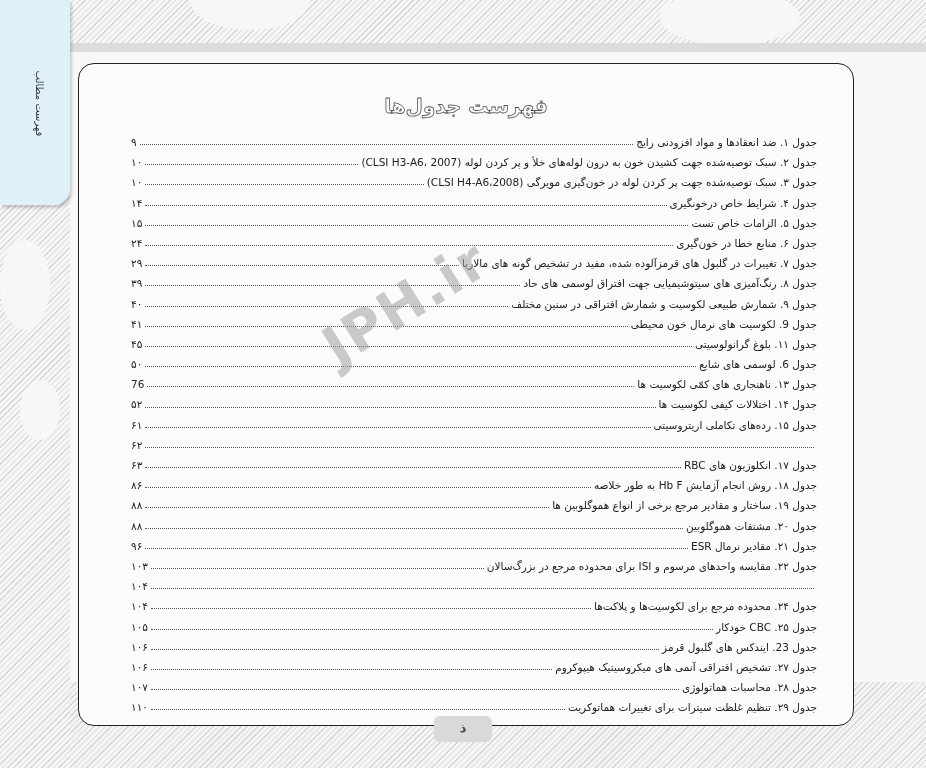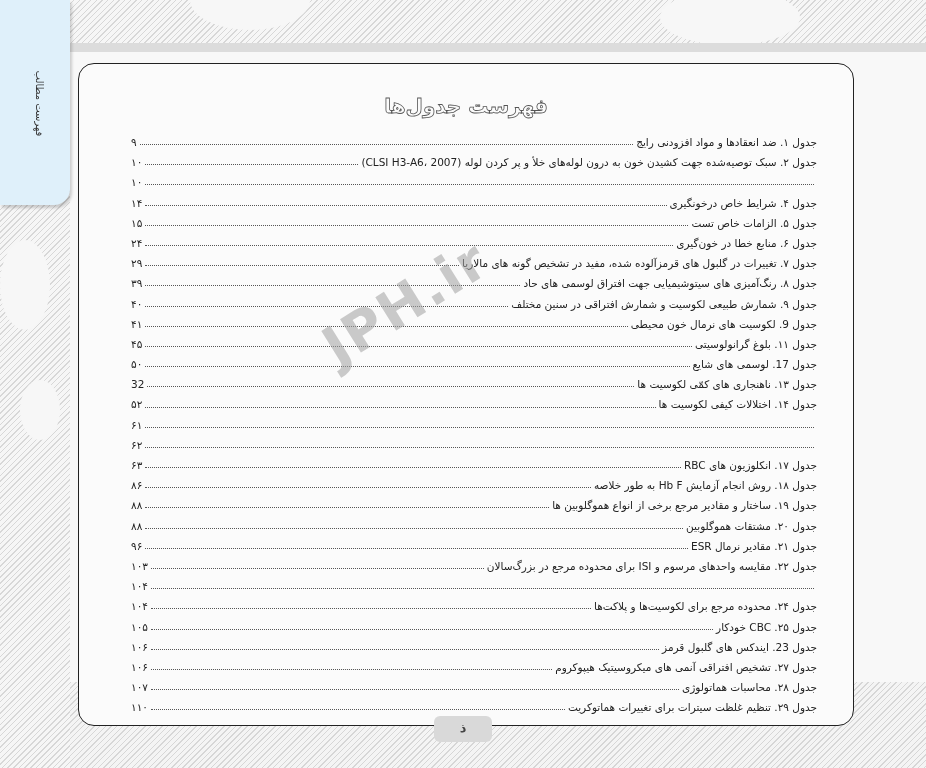--- a/index.html
+++ b/index.html
@@ -110,20 +110,21 @@
         <span class="toc-label">جدول ۱. ضد انعقادها و مواد افزودنی رایج</span>
         <span class="toc-leader"></span>
         <span class="toc-page">۹</span>
       </li>
     <li class="toc-row">
         <span class="toc-label">جدول ۲. سبک توصیه‌شده جهت کشیدن خون به درون لوله‌های خلأ و پر کردن لوله (CLSI H3-A6، 2007)</span>
         <span class="toc-leader"></span>
         <span class="toc-page">۱۰</span>
       </li>
     <li class="toc-row">
+        <span class="toc-label">جدول ۳. سبک توصیه‌شده جهت پر کردن لوله در خون‌گیری مویرگی (CLSI H4-A6،2008)</span>
         <span class="toc-leader"></span>
         <span class="toc-page">۱۰</span>
       </li>
     <li class="toc-row">
         <span class="toc-label">جدول ۴. شرایط خاص درخونگیری</span>
         <span class="toc-leader"></span>
         <span class="toc-page">۱۴</span>
       </li>
     <li class="toc-row">
         <span class="toc-label">جدول ۵. الزامات خاص تست</span>
@@ -154,35 +155,36 @@
         <span class="toc-label">جدول 9. لکوسیت های نرمال خون محیطی</span>
         <span class="toc-leader"></span>
         <span class="toc-page">۴۱</span>
       </li>
     <li class="toc-row">
         <span class="toc-label">جدول ۱۱. بلوغ گرانولوسیتی</span>
         <span class="toc-leader"></span>
         <span class="toc-page">۴۵</span>
       </li>
     <li class="toc-row">
-        <span class="toc-label">جدول 17. لوسمی های شایع</span>
+        <span class="toc-label">جدول 6. لوسمی های شایع</span>
         <span class="toc-leader"></span>
         <span class="toc-page">۵۰</span>
       </li>
     <li class="toc-row">
         <span class="toc-label">جدول ۱۳. ناهنجاری های کمّی لکوسیت ها</span>
         <span class="toc-leader"></span>
-        <span class="toc-page">32</span>
+        <span class="toc-page">76</span>
       </li>
     <li class="toc-row">
         <span class="toc-label">جدول ۱۴. اختلالات کیفی لکوسیت ها</span>
         <span class="toc-leader"></span>
         <span class="toc-page">۵۲</span>
       </li>
     <li class="toc-row">
+        <span class="toc-label">جدول ۱۵. رده‌های تکاملی اریتروسیتی</span>
         <span class="toc-leader"></span>
         <span class="toc-page">۶۱</span>
       </li>
     <li class="toc-row">
         <span class="toc-leader"></span>
         <span class="toc-page">۶۲</span>
       </li>
     <li class="toc-row">
         <span class="toc-label">جدول ۱۷. انکلوزیون های RBC</span>
         <span class="toc-leader"></span>

